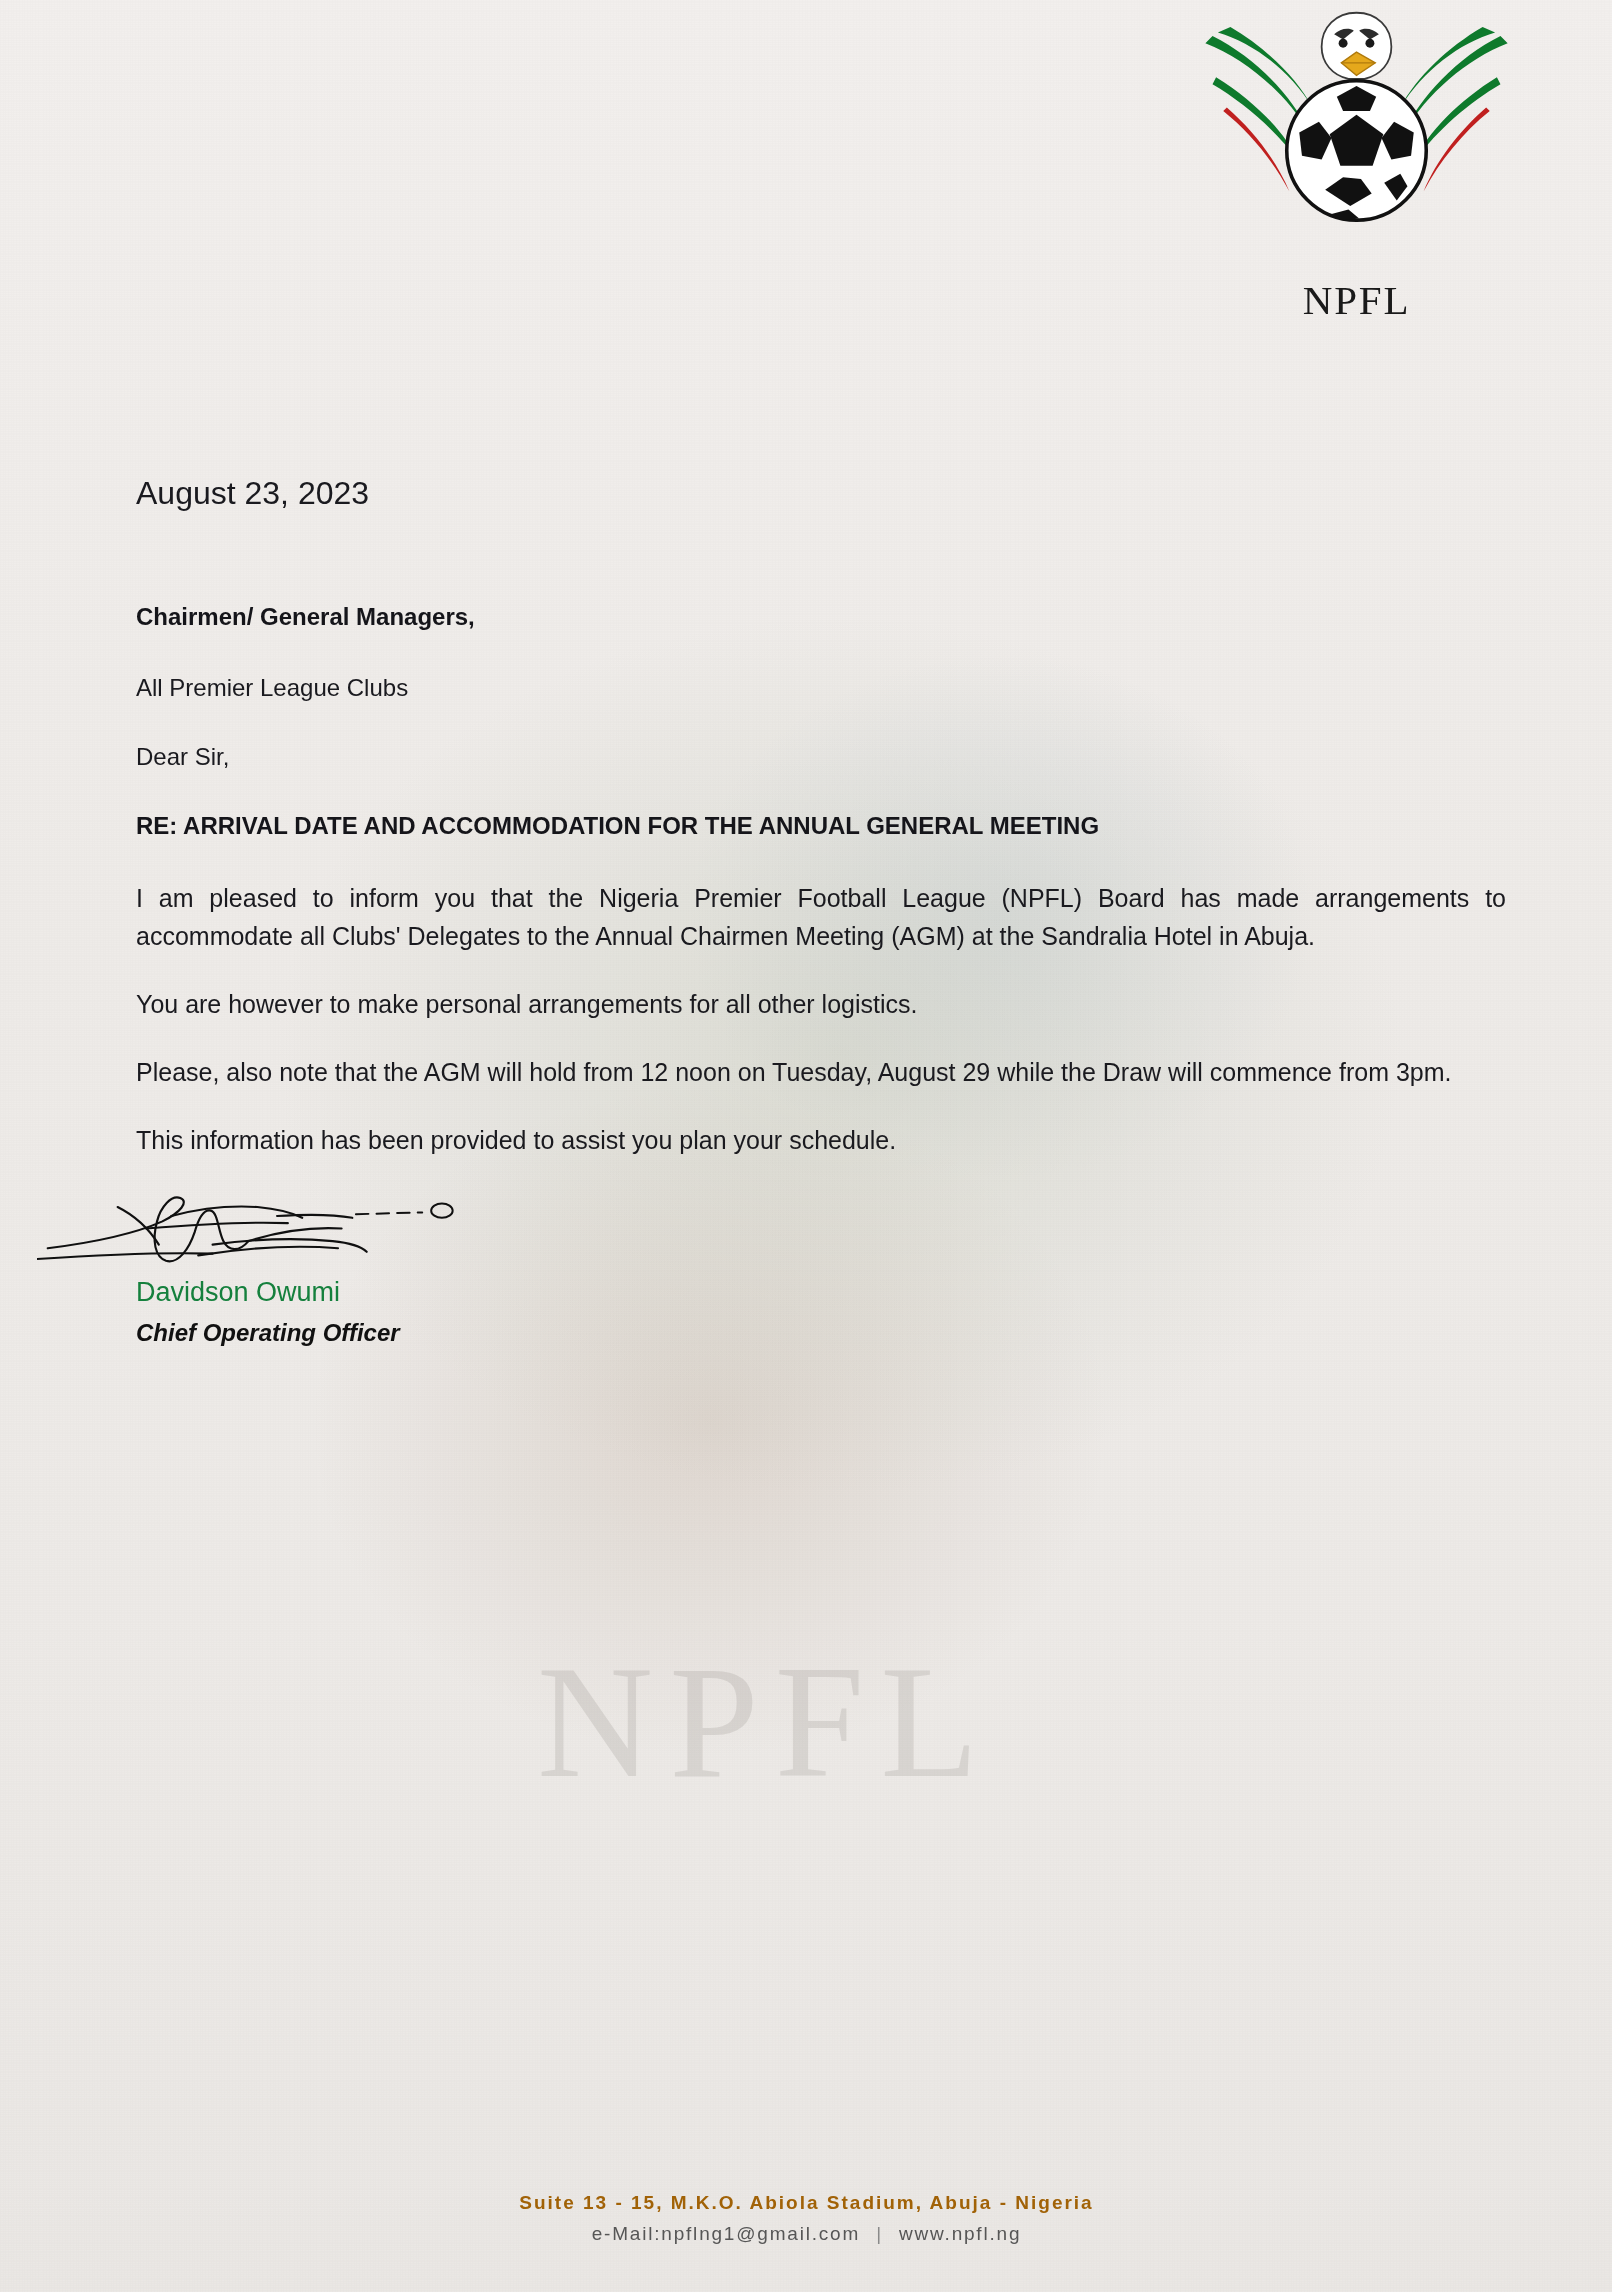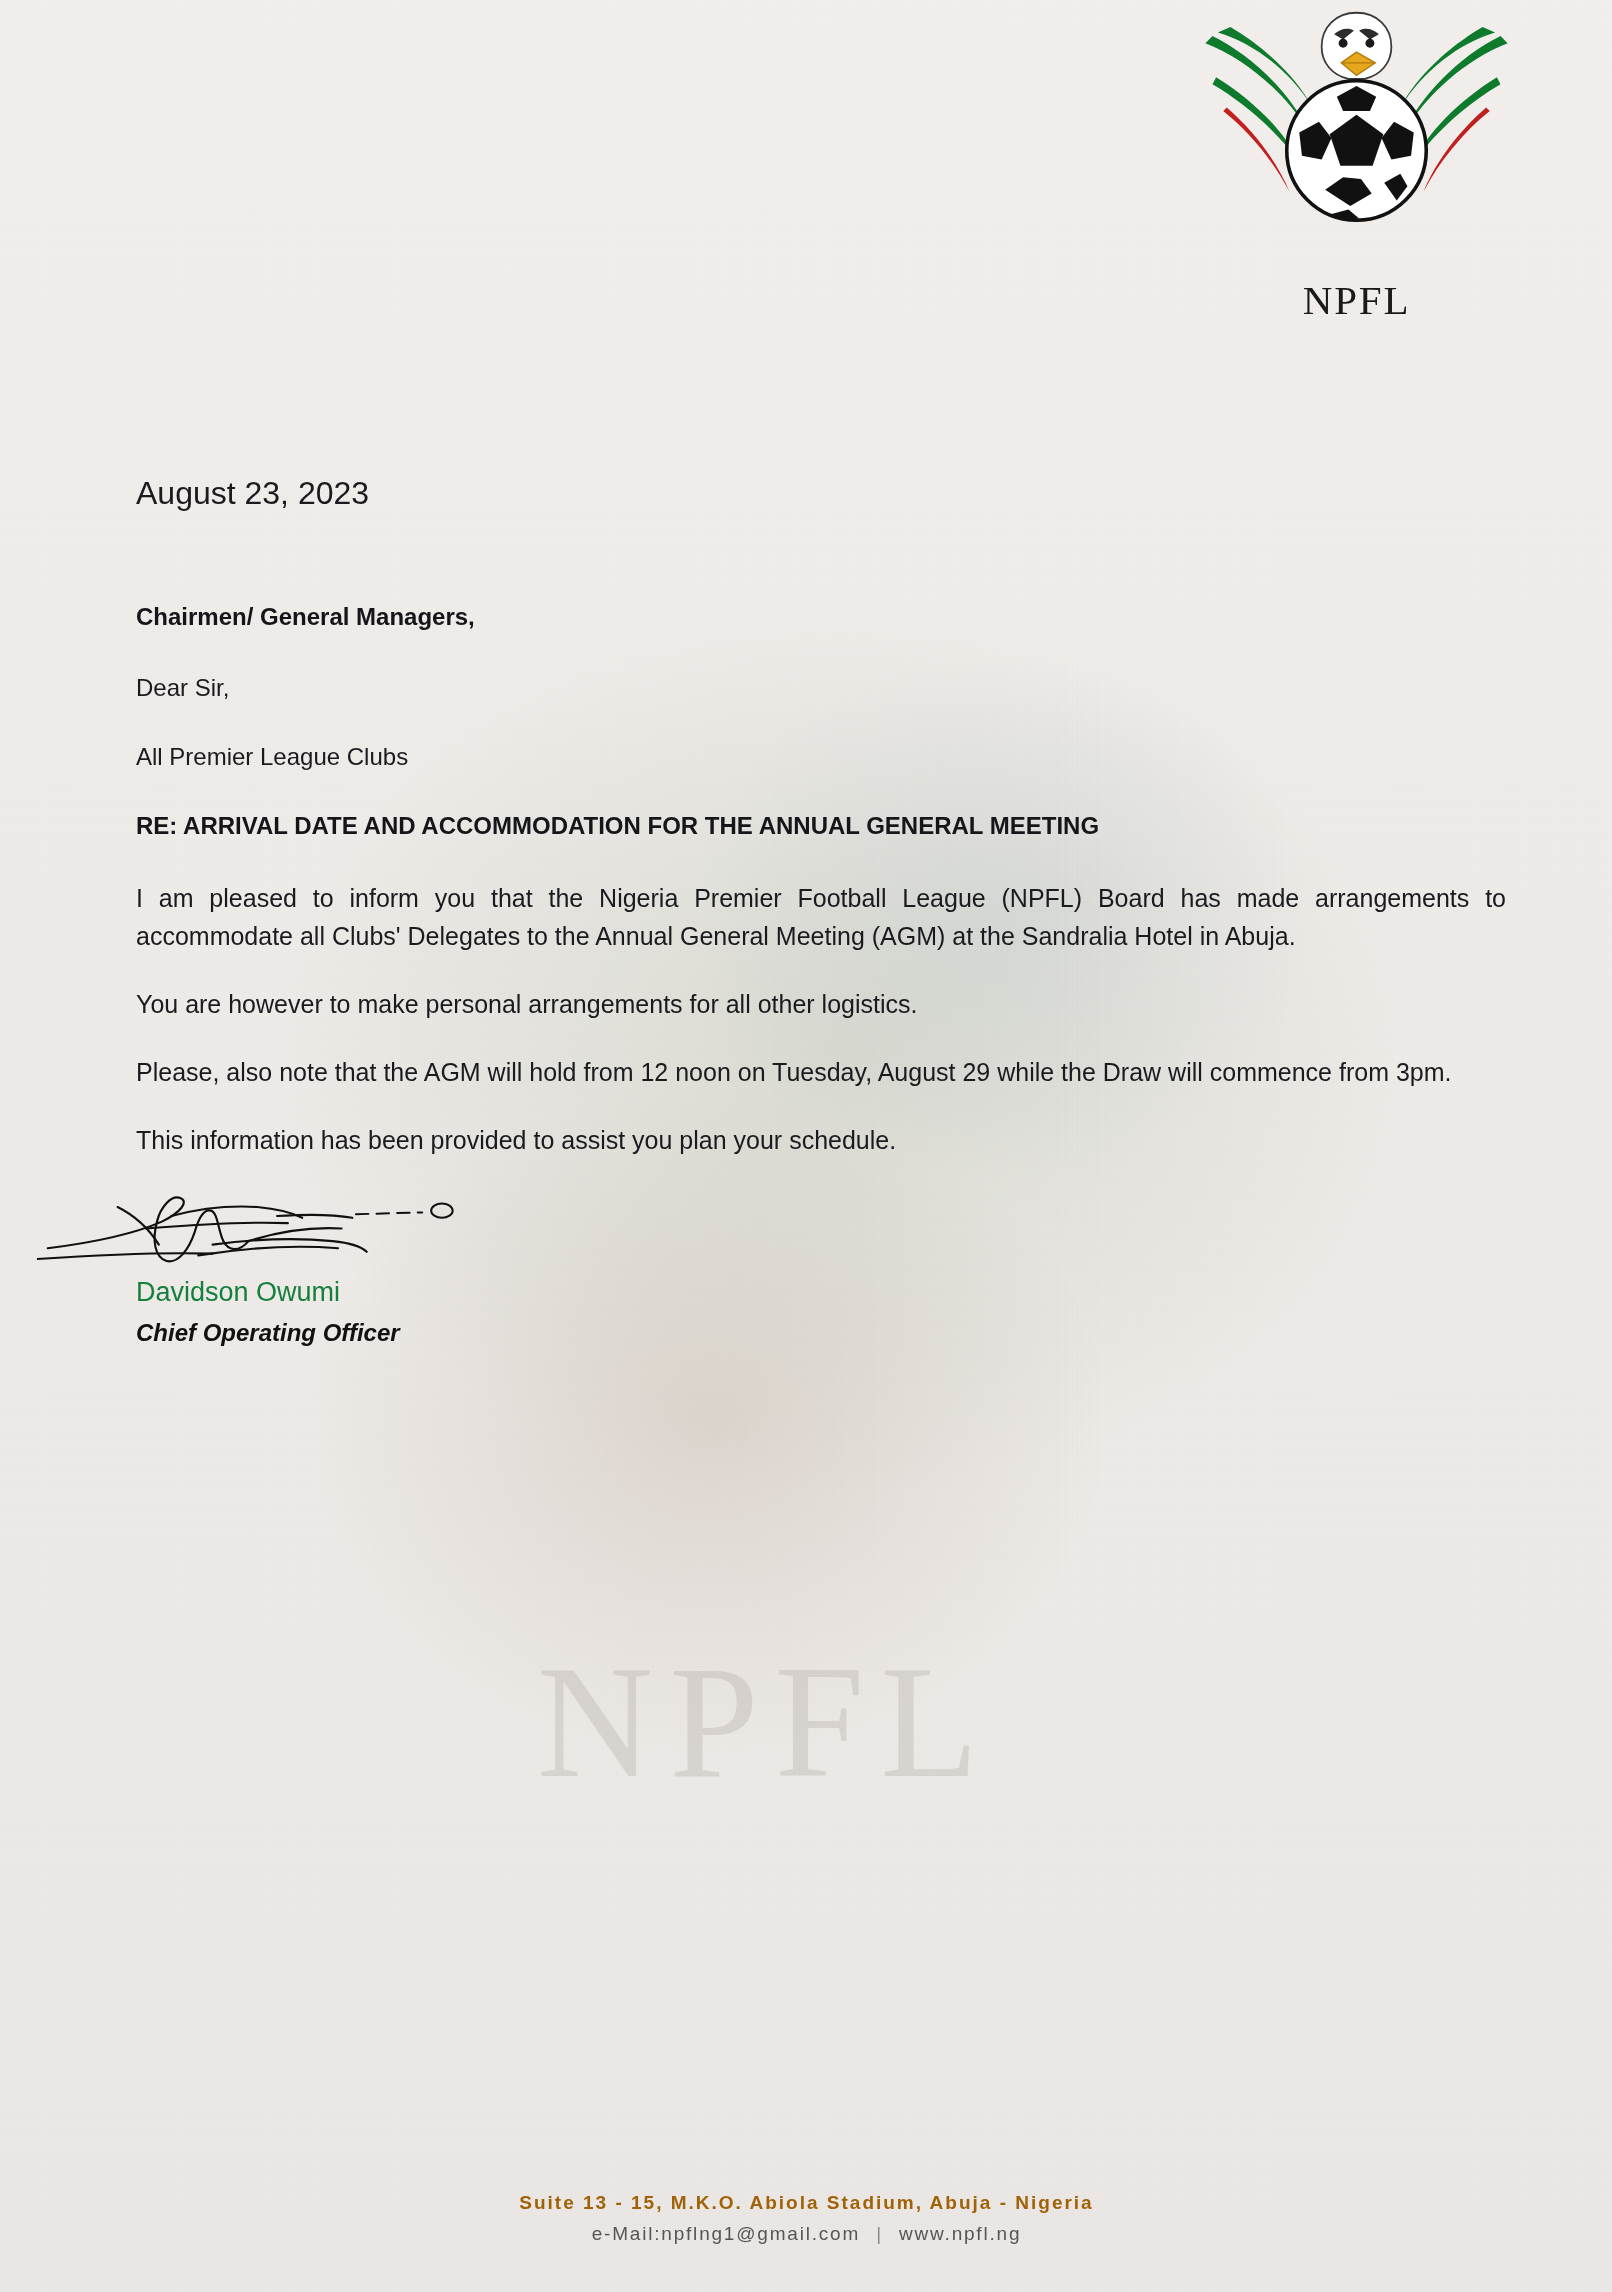--- a/index.html
+++ b/index.html
@@ -203,27 +203,27 @@
   </svg>
   <div class="logo-text">NPFL</div>
 </div>
 
 <div class="letter">
 
   <div class="date">August 23, 2023</div>
 
   <div class="addressee">Chairmen/ General Managers,</div>
 
+  <div class="line">All Premier League Clubs</div>
+
   <div class="line">Dear Sir,</div>
 
-  <div class="line">All Premier League Clubs</div>
-
   <div class="subject">RE: ARRIVAL DATE AND ACCOMMODATION FOR THE ANNUAL GENERAL MEETING</div>
 
-  <p class="para">I am pleased to inform you that the Nigeria Premier Football League (NPFL) Board has made arrangements to accommodate all Clubs' Delegates to the Annual General Meeting (AGM) at the Sandralia Hotel in Abuja.</p>
+  <p class="para">I am pleased to inform you that the Nigeria Premier Football League (NPFL) Board has made arrangements to accommodate all Clubs' Delegates to the Annual Chairmen Meeting (AGM) at the Sandralia Hotel in Abuja.</p>
   <p class="para nojust">You are however to make personal arrangements for all other logistics.</p>
   <p class="para">Please, also note that the AGM will hold from 12 noon on Tuesday, August 29 while the Draw will commence from 3pm.</p>
   <p class="para nojust">This information has been provided to assist you plan your schedule.</p>
 
 
   <div class="signature">
     <svg width="645" height="97" viewBox="0 0 720 108">
       <g fill="none" stroke="#101010" stroke-width="2.4" stroke-linecap="round">
         <path d="M12 66 C 60 60, 104 52, 140 36 C 160 26, 170 14, 160 10 C 150 6, 138 20, 134 36 C 128 58, 132 76, 144 80 C 158 84, 170 66, 176 48 C 180 34, 186 22, 194 24 C 202 26, 202 46, 208 58 C 214 70, 226 70, 236 58"></path>
         <path d="M90 20 C 110 30, 126 46, 136 62"></path>

